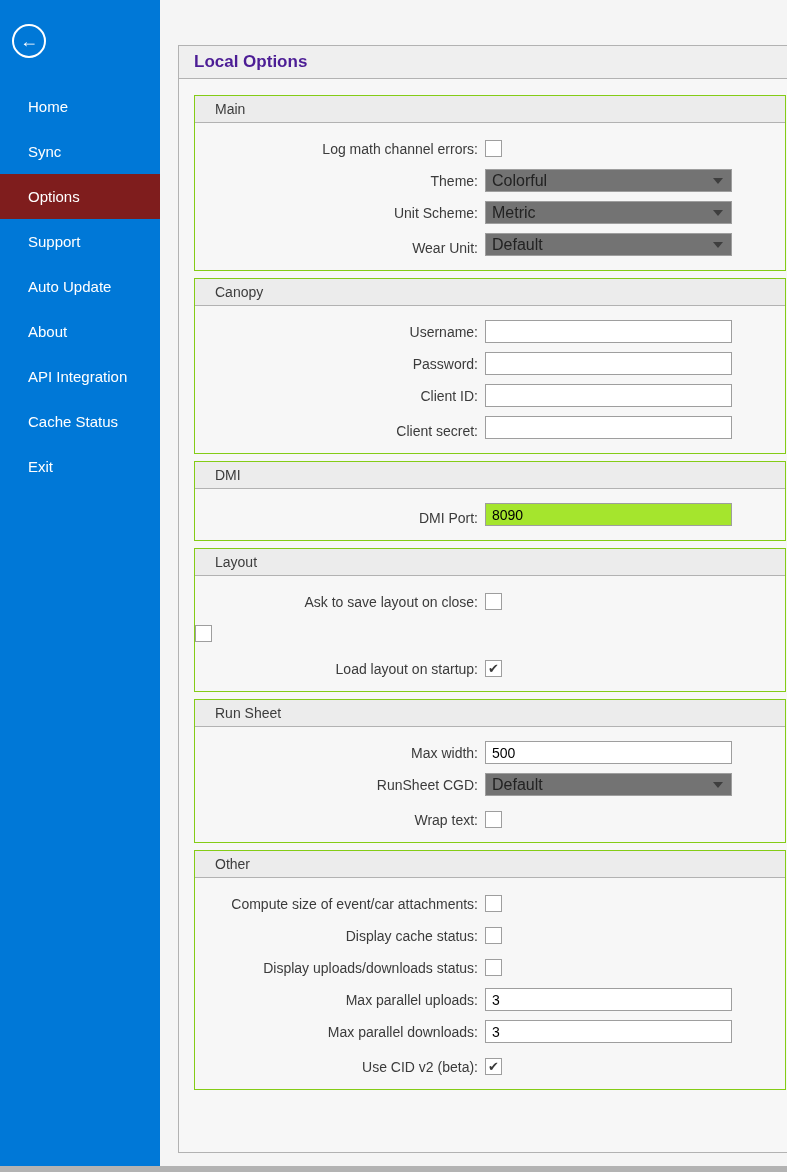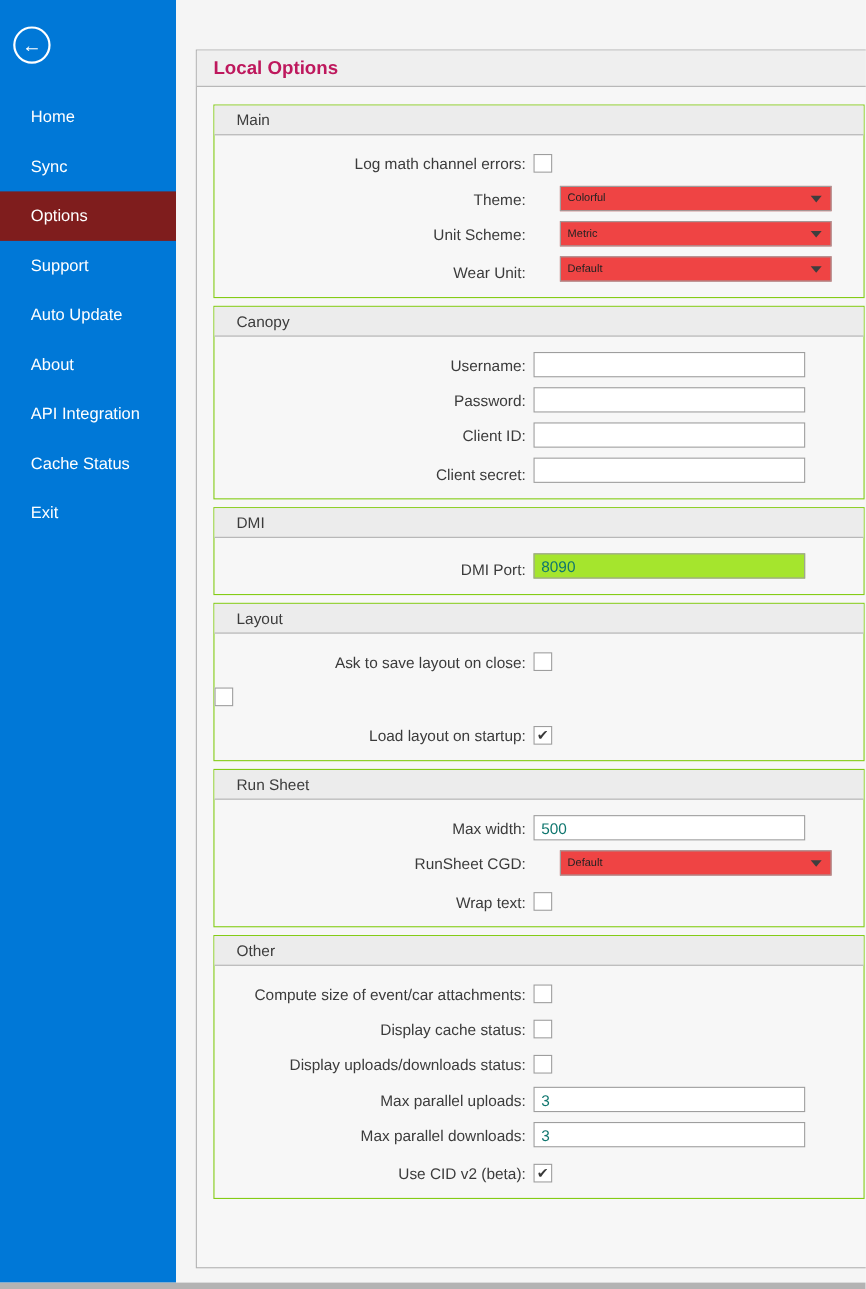--- a/index.html
+++ b/index.html
@@ -32,21 +32,21 @@
   .nav-item.selected { background:#7f1d1d; }
 
   
   .outer-group {
     position:absolute; left:178px; top:45px; right:-2px; bottom:19px;
     border:1px solid #b2b2b2; background:#f7f7f7;
   }
   .outer-header {
     height:33px; line-height:32px; padding-left:15px;
     background:#efefef; border-bottom:1px solid #b2b2b2;
-    font-weight:bold; font-size:17px; color:#be185d;
+    font-weight:bold; font-size:17px; color:#4c1d95;
   }
   .outer-body { padding:16px 0 0 15px; }
 
   
   .section { border:1px solid #84cc16; margin:0 2px 7px 0; background:#f7f7f7; }
   .section-header {
     height:27px; line-height:26px; padding-left:20px;
     background:#ececec; border-bottom:1px solid #b2b2b2;
     font-size:14px; color:#3c3c3c;
   }
@@ -56,30 +56,29 @@
   .row { display:flex; align-items:center; height:23px; margin-bottom:9px; }
   .row:last-child { margin-bottom:0;align-items:flex-end; }
   .lbl {
     flex:0 0 290px; text-align:right; padding-right:7px;
     font-size:14px; color:#3b3b3b; white-space:nowrap;
   }
 
   .textbox {
     width:247px; height:23px; border:1px solid #9e9e9e; background:#ffffff;
     font-family:"Liberation Sans","DejaVu Sans",sans-serif;
-    font-size:14px; color:#0f766e; padding:0 6px; outline:none;
+    font-size:14px; color:#000000; padding:0 6px; outline:none;
   }
   .textbox.highlight { background:#a5e52d; }
 
   .combobox {
-    width:247px; height:23px; border:1px solid #9e9e9e; background:#ef4444;
+    width:247px; height:23px; border:1px solid #9e9e9e; background:#737373;
     position:relative; display:flex; align-items:center;
-    padding:0 22px 0 6px; font-size:10px; color:#222222; cursor:pointer;
+    padding:0 22px 0 6px; font-size:16px; color:#222222; cursor:pointer;
     white-space:nowrap;
-    margin-left:24px;
   }
   .chev {
     position:absolute; right:8px; top:8px;
     width:0; height:0;
     border-left:5px solid transparent; border-right:5px solid transparent;
     border-top:6px solid #3e3e3e;
   }
 
   .checkbox {
     width:17px; height:17px; border:1px solid #9e9e9e; background:#ffffff;

